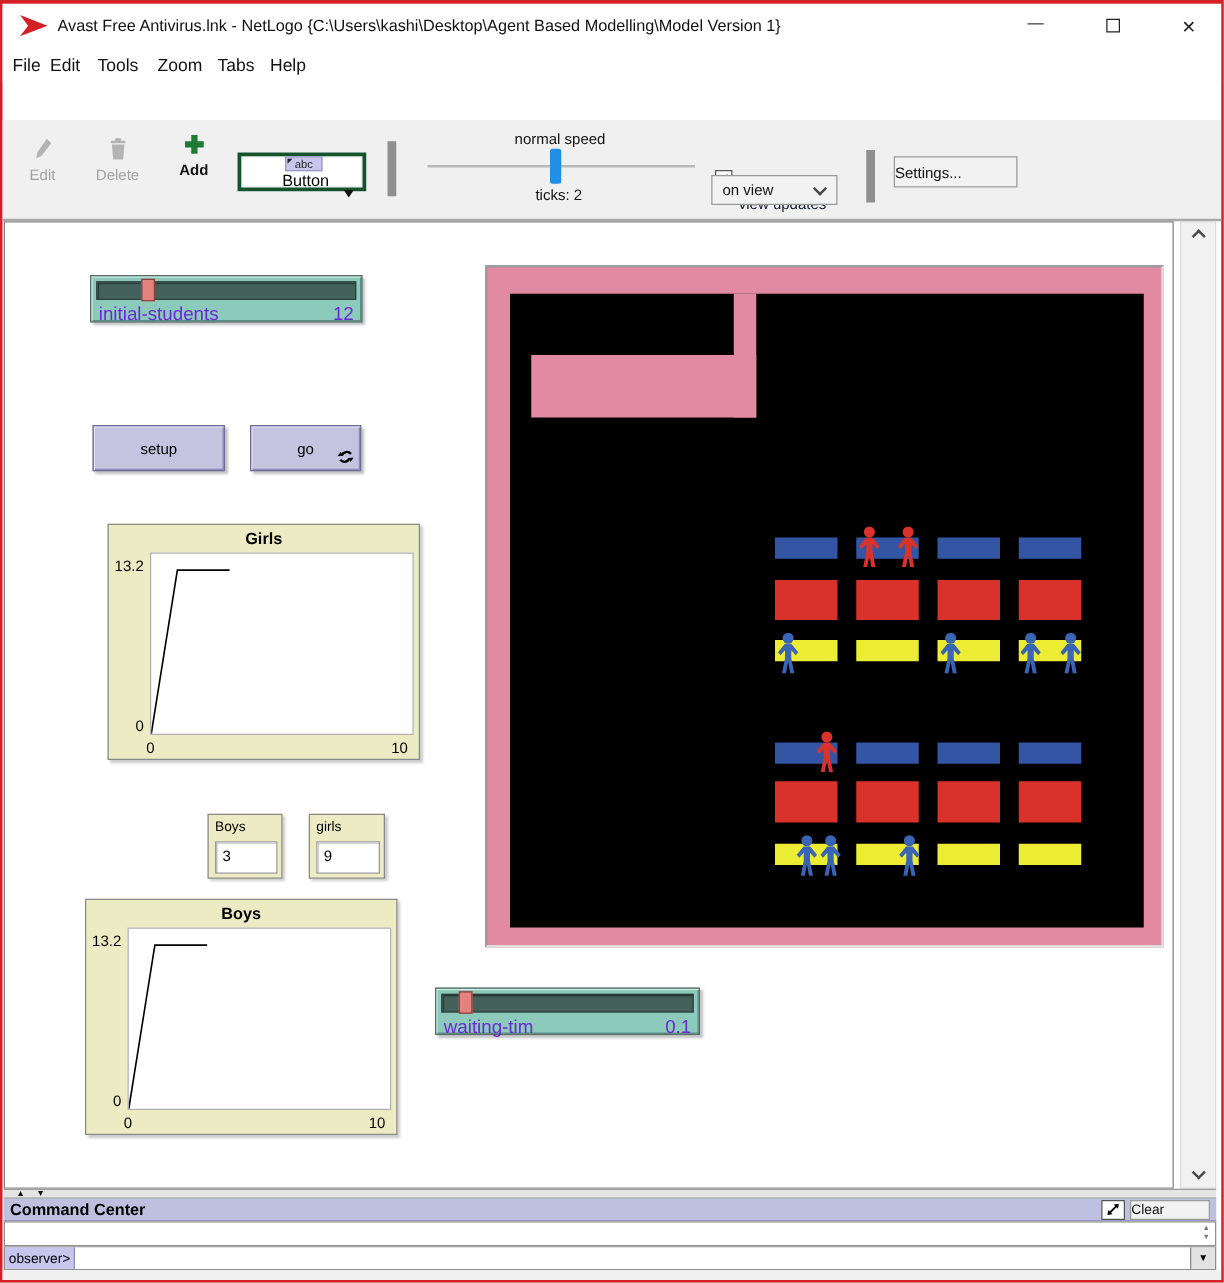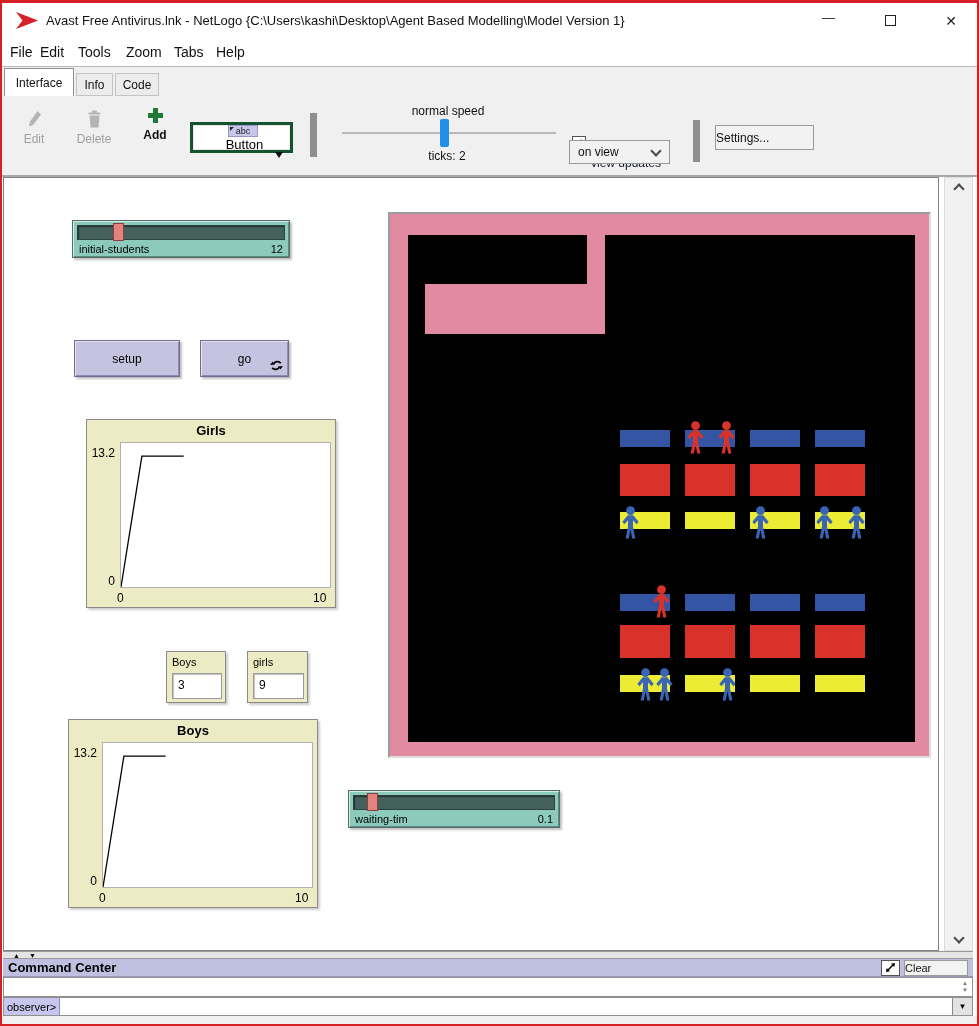--- a/index.html
+++ b/index.html
@@ -30,21 +30,21 @@
   .chev-down { transform:rotate(45deg); }
   .chev-up { transform:rotate(-135deg); }
   .tri-down { width:0; height:0; border-left:4px solid transparent; border-right:4px solid transparent; border-top:6px solid #111; }
   .checkbox { width:14px; height:14px; background:#fff; border:1px solid #555; font-size:12px; line-height:12px; text-align:center; color:#111; }
   .push-btn { background:#f2f2f2; border:1px solid #9a9a9a; font-size:12px; color:#111; display:flex; align-items:center; justify-content:flex-start; }
   
   .canvas { left:1px; top:174px; width:936px; height:774px; background:#fff; border:1px solid #828282; }
   .teal { background:#8ccabc; border:1px solid #5c6b66; box-shadow:inset 1px 1px 0 #cdeee5, inset -1px -1px 0 #578e81, 2px 2px 2px rgba(0,0,0,0.25); }
   .slider-track { background:#44615b; border:1px solid #2c423e; box-shadow:inset 1px 1px 1px rgba(0,0,0,0.5); }
   .slider-thumb { background:#e2837f; border:1px solid #8d3f3c; }
-  .w-label { font-size:11px; color:#000000; }
+  .w-label { font-size:15px; color:#6d28d9; }
   .purple-btn { background:#c6c3e1; border:1px solid #6f6c96; box-shadow:inset 1px 1px 0 #e4e2f3, inset -1px -1px 0 #8d8ab4, 2px 2px 2px rgba(0,0,0,0.25); display:flex; align-items:center; justify-content:center; font-size:12px; color:#000; }
   .chooser-box { background:#9cd3c6; border:1px solid #4f7d72; box-shadow:inset -1px -1px 0 #c4e8df, inset 1px 1px 1px rgba(0,0,0,0.35); display:flex; align-items:center; }
   .tri-red { width:0; height:0; border-left:6px solid transparent; border-right:6px solid transparent; border-top:9px solid #c9545e; }
   .plot { background:#ecebc4; border:1px solid #8a8a8a; box-shadow:2px 2px 2px rgba(0,0,0,0.2); }
   .plot-title { position:absolute; left:0; top:3px; width:100%; text-align:center; font-size:13px; font-weight:bold; color:#000; }
   .plot-area { position:absolute; left:33px; top:22px; width:211px; height:146px; background:#fff; border:1px solid #b0b0b0; }
   .ptick { position:absolute; font-size:12px; color:#000; }
   .monitor { background:#ecebc4; border:1px solid #8a8a8a; box-shadow:2px 2px 2px rgba(0,0,0,0.2); }
   .mon-val { position:absolute; left:5px; top:21px; background:#fff; border:1px solid #9a9a9a; box-shadow:inset 1px 1px 1px rgba(0,0,0,0.25); font-size:12px; color:#000; padding:4px 0 0 5px; }
   .view { left:386px; top:209px; width:543px; height:546px; background:#e28aa2; border:2px solid; border-color:#9c9c9c #dedede #dedede #9c9c9c; }
@@ -88,25 +88,20 @@
 
   <div class="abs menubar">
     <span class="abs menu-item" style="left:4px;">File</span>
     <span class="abs menu-item" style="left:34px;">Edit</span>
     <span class="abs menu-item" style="left:72px;">Tools</span>
     <span class="abs menu-item" style="left:120px;">Zoom</span>
     <span class="abs menu-item" style="left:168px;">Tabs</span>
     <span class="abs menu-item" style="left:210px;">Help</span>
   </div>
 
-  <div class="abs tabstrip">
-    <div class="abs tab-sel">Interface</div>
-    <div class="abs tab" style="left:74px; width:37px;">Info</div>
-    <div class="abs tab" style="left:113px; width:44px;">Code</div>
-  </div>
 
   <div class="abs toolbar">
     <div class="abs" style="left:14px; top:14px; width:36px; text-align:center;">
       <svg width="15" height="18" viewBox="0 0 15 18">
           <path d="M10.5,1 L14,4.5 L6,15 L2,16.5 L2.8,12 Z" fill="#b4b4b4"></path>
         </svg>
       <div class="tool-label gray">Edit</div>
     </div>
     <div class="abs" style="left:68px; top:14px; width:48px; text-align:center;">
       <svg width="15" height="18" viewBox="0 0 15 18">

